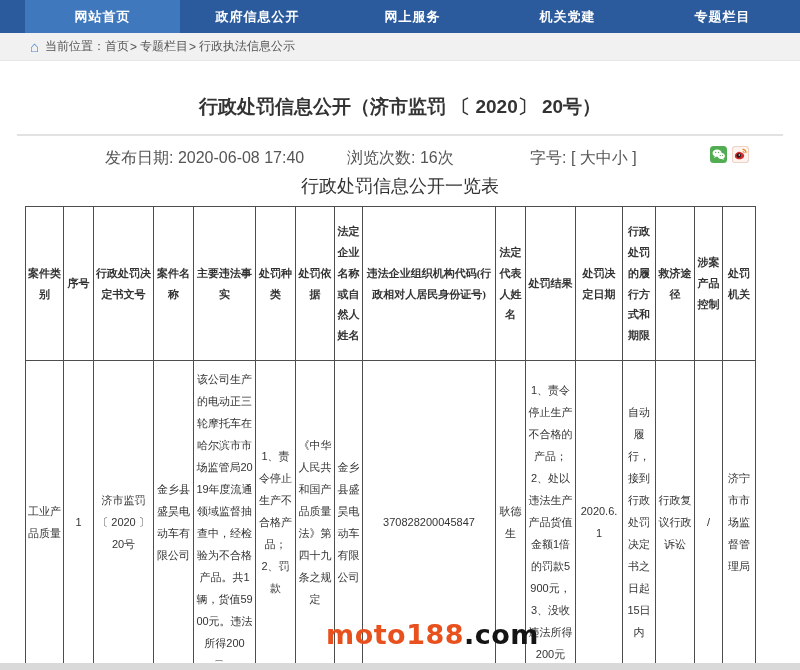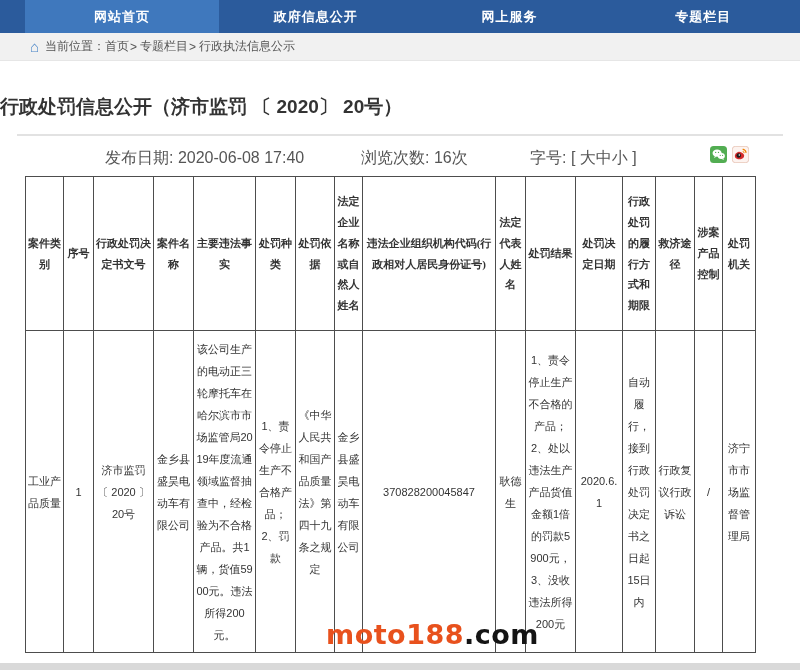--- a/index.html
+++ b/index.html
@@ -18,27 +18,27 @@
   .nav-item.active{background:var(--nav-active);}
 
   
   .breadcrumb{height:28px;background:var(--crumb-bg);display:flex;align-items:center;
     padding-left:30px;font-size:12px;color:var(--muted);border-bottom:1px solid #e6e6e6;}
   .home-icon{color:#4a86c8;font-size:15px;margin-right:6px;line-height:1;}
   .breadcrumb a{color:var(--muted);text-decoration:none;cursor:pointer;}
   .crumb-sep{margin:0 3px 0 1px;}
 
   
-  .doc-title{margin-top:33px;text-align:left;font-size:19px;font-weight:bold;color:var(--text);}
+  .doc-title{margin-top:33px;text-align:center;font-size:19px;font-weight:bold;color:var(--text);}
   .divider{height:2px;background:#e2e2e2;margin:14px 17px 0 17px;}
 
   
   .meta-row{position:relative;height:22px;margin-top:10px;font-size:16px;color:var(--muted);}
   .meta-item{position:absolute;top:2px;white-space:nowrap;}
-  .m1{left:105px;} .m2{left:361px;} .m3{left:530px;}
+  .m1{left:105px;} .m2{left:347px;} .m3{left:530px;}
   .fs-opt{cursor:pointer;}
   .share-icons{position:absolute;left:710px;top:0;display:flex;gap:5px;}
   .share-icons svg{display:block;cursor:pointer;}
 
   .table-title{margin-top:6px;text-align:center;font-size:18px;color:var(--text);}
 
   
   table.penalty{border-collapse:collapse;table-layout:fixed;margin:8px 0 0 25px;width:730px;
     font-size:11px;color:var(--text);}
   table.penalty th,table.penalty td{border:1px solid var(--border);text-align:center;
@@ -57,20 +57,21 @@
 </style>
 </head>
 <body>
 
 <div class="page">
 
   <div class="navbar">
     <div class="nav-item active">网站首页</div>
     <div class="nav-item">政府信息公开</div>
     <div class="nav-item">网上服务</div>
+    <div class="nav-item">机关党建</div>
     <div class="nav-item">专题栏目</div>
   </div>
 
   <div class="breadcrumb">
     <span class="home-icon">⌂</span>
     <span>当前位置：</span>
     <a>首页</a>
     <span class="crumb-sep">&gt;</span>
     <a>专题栏目</a>
     <span class="crumb-sep">&gt;</span>
@@ -109,20 +110,21 @@
         <rect x="0.5" y="0.5" width="23" height="23" rx="4" fill="#fdf3ef" stroke="#e2b9a8" stroke-width="1"></rect>
         <path d="M10 8 C5 9 3 13 4.5 16 C6 19 11 19.5 14 18 C17 16.5 18 13.5 16.5 11.5 C15 9.5 12 8.5 10 8 Z" fill="#d52b2b"></path>
         <path d="M15 4 C18 4 21 6.5 20.5 10 L18.8 9.6 C19 7.2 17 5.6 15 5.6 Z" fill="#f08300"></path>
         <path d="M15 7 C16.6 7 18 8.3 17.7 10.2 L16.2 9.9 C16.3 8.8 15.8 8.2 15 8.2 Z" fill="#f08300"></path>
         <circle cx="9.5" cy="13.5" r="3.2" fill="#1a1a1a"></circle>
         <circle cx="10.4" cy="12.7" r="1.1" fill="#fff"></circle>
       </svg>
     </span>
   </div>
 
+  <div class="table-title">行政处罚信息公开一览表</div>
 
   <table class="penalty">
     <colgroup>
       <col style="width:38px">
         <col style="width:30px">
         <col style="width:60px">
         <col style="width:40px">
       <col style="width:62px">
         <col style="width:40px">
         <col style="width:39px">

